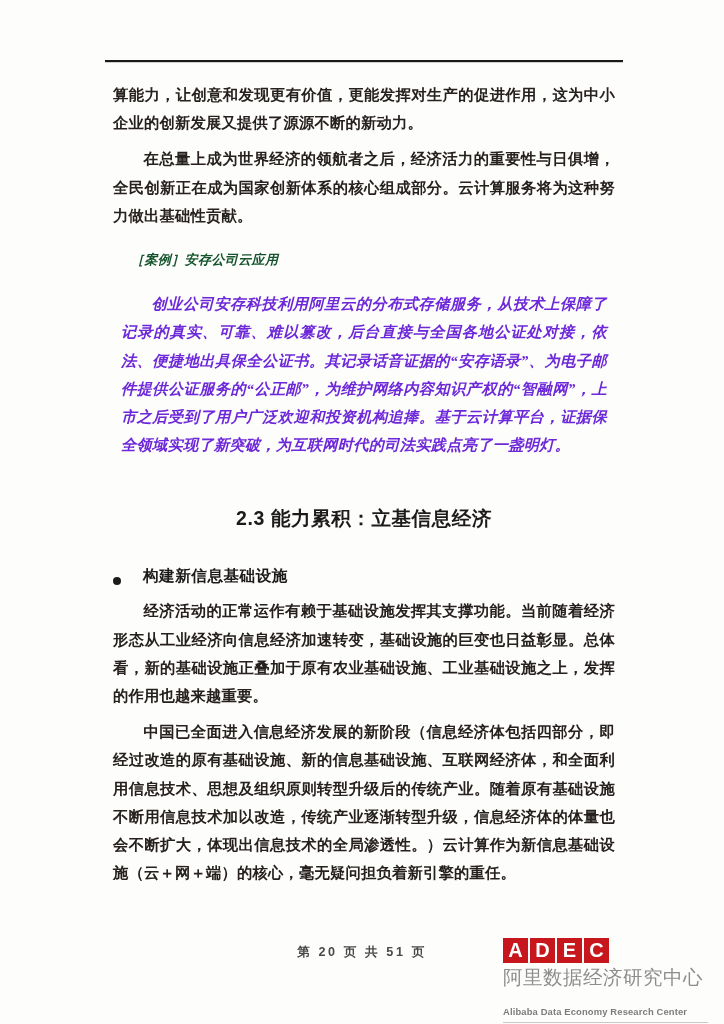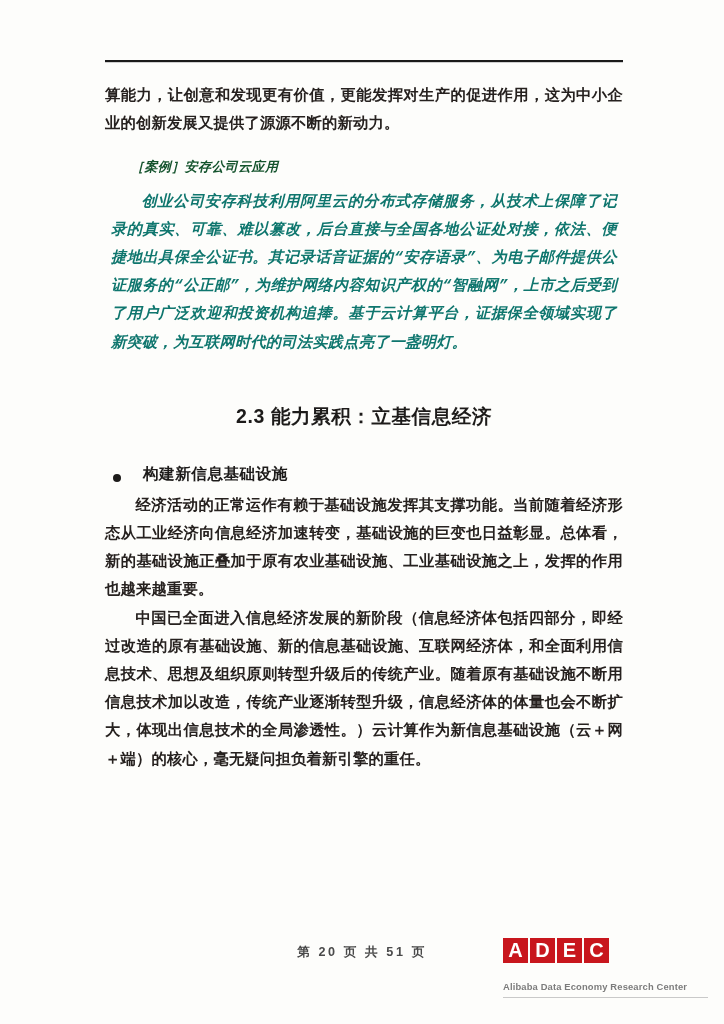--- a/index.html
+++ b/index.html
@@ -30,21 +30,21 @@
     width: 518px;
   }
   .top-rule {
     width: 518px;
     height: 0;
     border-top: 2px solid #1a1a1a;
     border-bottom: 1px solid #cfcfcf;
     margin: 0 0 18px 0;
   }
   p.body-text {
-    margin: 0;
+    margin: 8px;
     font-size: 15.3px;
     line-height: 28.2px;
     text-align: justify;
     text-justify: inter-ideograph;
     letter-spacing: 0.2px;
     font-weight: 600;
     color: #26211f;
   }
   p.indent {
     text-indent: 2em;
@@ -54,30 +54,30 @@
     font-size: 13px;
     line-height: 28.2px;
     text-indent: 2em;
     font-weight: 700;
     font-family: "Liberation Serif", "DejaVu Serif", serif;
     font-style: italic;
     color: #14532d;
     letter-spacing: 0.4px;
   }
   p.case-text {
-    margin: 6px;
+    margin: 16px;
     font-size: 15.2px;
     line-height: 28.2px;
     text-align: justify;
     text-justify: inter-ideograph;
     text-indent: 2em;
-    font-family: Liberation Mono, monospace;
+    font-family: Liberation Serif, serif;
     font-style: italic;
     font-weight: 600;
-    color: #0f766e;
+    color: #6d28d9;
     letter-spacing: 0.3px;
   }
   h2.section-heading {
     margin: 44px 0 0 0;
     font-size: 19.5px;
     line-height: 30px;
     font-weight: 700;
     letter-spacing: 0.6px;
     color: #1d1b1a;
     text-align: center;
@@ -173,20 +173,21 @@
 <body>
 
 <div class="page">
 
   <div class="content">
 
     <div class="top-rule"></div>
 
     <p class="body-text">算能力，让创意和发现更有价值，更能发挥对生产的促进作用，这为中小企业的创新发展又提供了源源不断的新动力。</p>
 
+    <p class="body-text indent">在总量上成为世界经济的领航者之后，经济活力的重要性与日俱增，全民创新正在成为国家创新体系的核心组成部分。云计算服务将为这种努力做出基础性贡献。</p>
 
     <div class="case-head">［案例］安存公司云应用</div>
 
     <p class="case-text">创业公司安存科技利用阿里云的分布式存储服务，从技术上保障了记录的真实、可靠、难以篡改，后台直接与全国各地公证处对接，依法、便捷地出具保全公证书。其记录话音证据的“安存语录”、为电子邮件提供公证服务的“公正邮”，为维护网络内容知识产权的“智融网”，上市之后受到了用户广泛欢迎和投资机构追捧。基于云计算平台，证据保全领域实现了新突破，为互联网时代的司法实践点亮了一盏明灯。</p>
 
     <h2 class="section-heading">2.3 能力累积：立基信息经济</h2>
 
     <div class="bullet-row">
       <span class="bullet-dot"></span>
       <span class="bullet-label">构建新信息基础设施</span>
@@ -203,19 +204,20 @@
 
     <div class="page-number">第 20 页 共 51 页</div>
 
     <div class="logo">
       <div class="logo-letters">
         <span class="lbox">A</span>
         <span class="lbox">D</span>
         <span class="lbox">E</span>
         <span class="lbox">C</span>
       </div>
+      <div class="logo-cn">阿里数据经济研究中心</div>
       <div class="logo-en">Alibaba Data Economy Research Center</div>
       <div class="logo-rule"></div>
     </div>
 
   </div>
 
 </div>
 
 </body></html>

